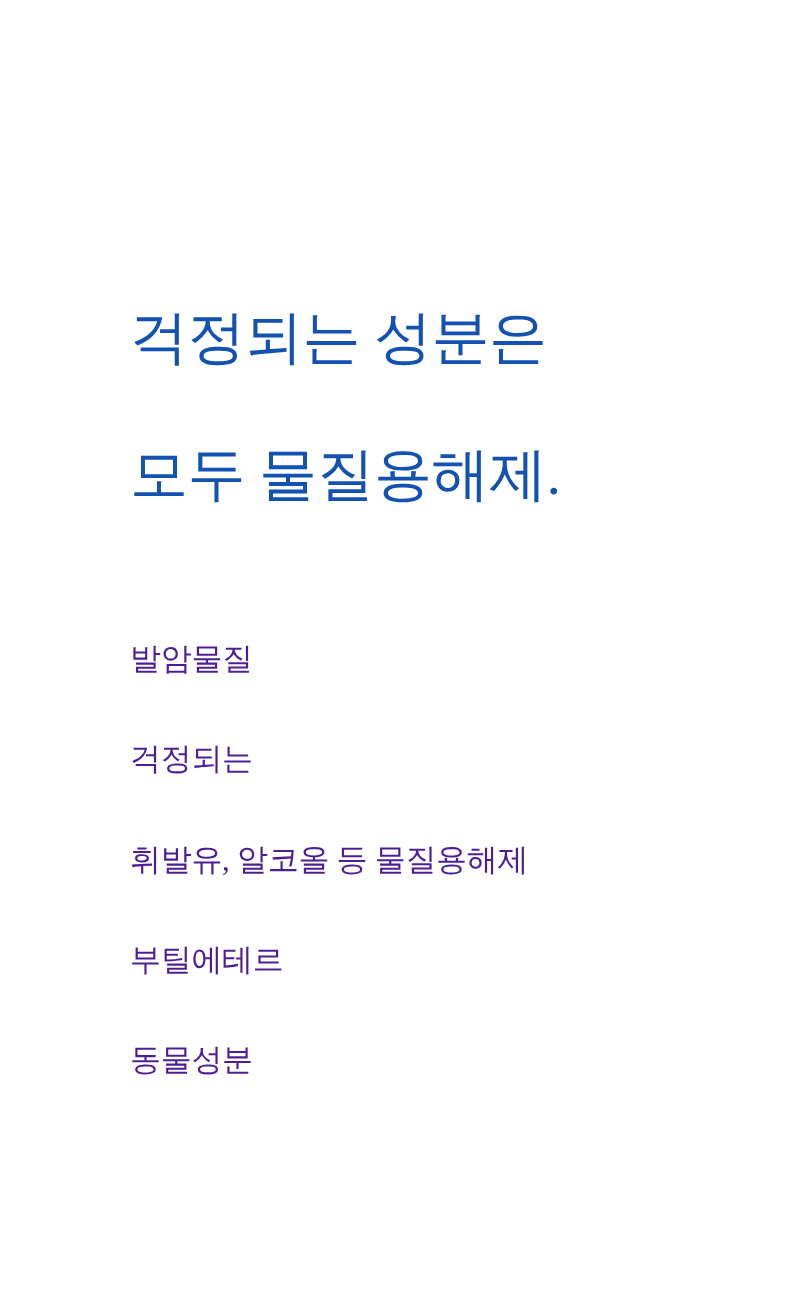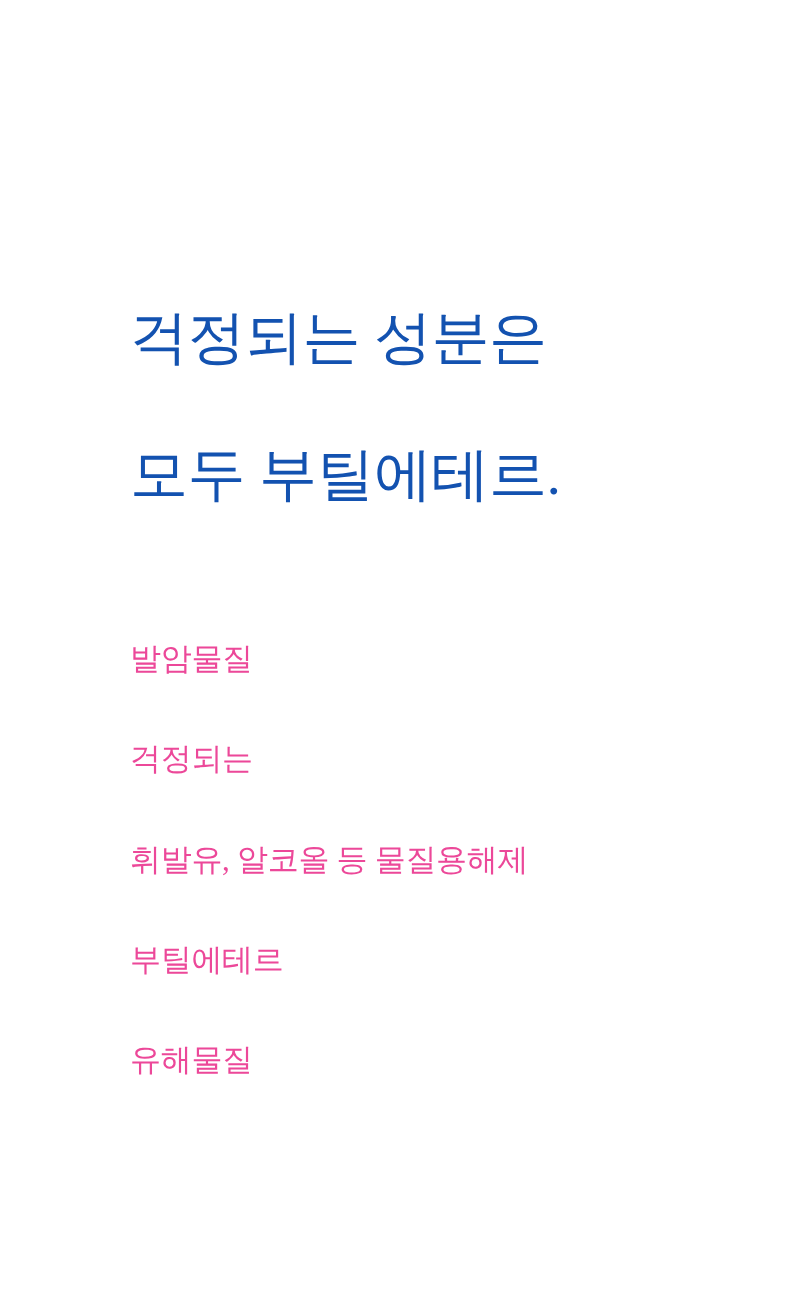--- a/index.html
+++ b/index.html
@@ -38,45 +38,45 @@
   .headline-line {
     display: block;
   }
   .excluded-list {
     list-style: none;
     margin: 0;
     padding: 0;
     margin-top: 62px;
   }
   .excluded-list li {
-    color: #ec4899;
+    color: #4c1d95;
     font-size: 31px;
     line-height: 1.2;
     font-weight: 400;
     letter-spacing: -0.3px;
     margin: 0 0 63px 0;
     white-space: nowrap;
   }
   .excluded-list li:last-child {
     margin-bottom: 0;
   }
 </style>
 </head>
 <body>
 
 <div class="page">
   <div class="content">
 
     <h1 class="headline">
       <span class="headline-line">걱정되는 성분은</span>
-      <span class="headline-line">모두 부틸에테르.</span>
+      <span class="headline-line">모두 물질용해제.</span>
     </h1>
 
     <ul class="excluded-list">
       <li>발암물질</li>
       <li>걱정되는</li>
       <li>휘발유, 알코올 등 물질용해제</li>
       <li>부틸에테르</li>
-      <li>유해물질</li>
+      <li>동물성분</li>
     </ul>
 
   </div>
 </div>
 
 </body></html>

